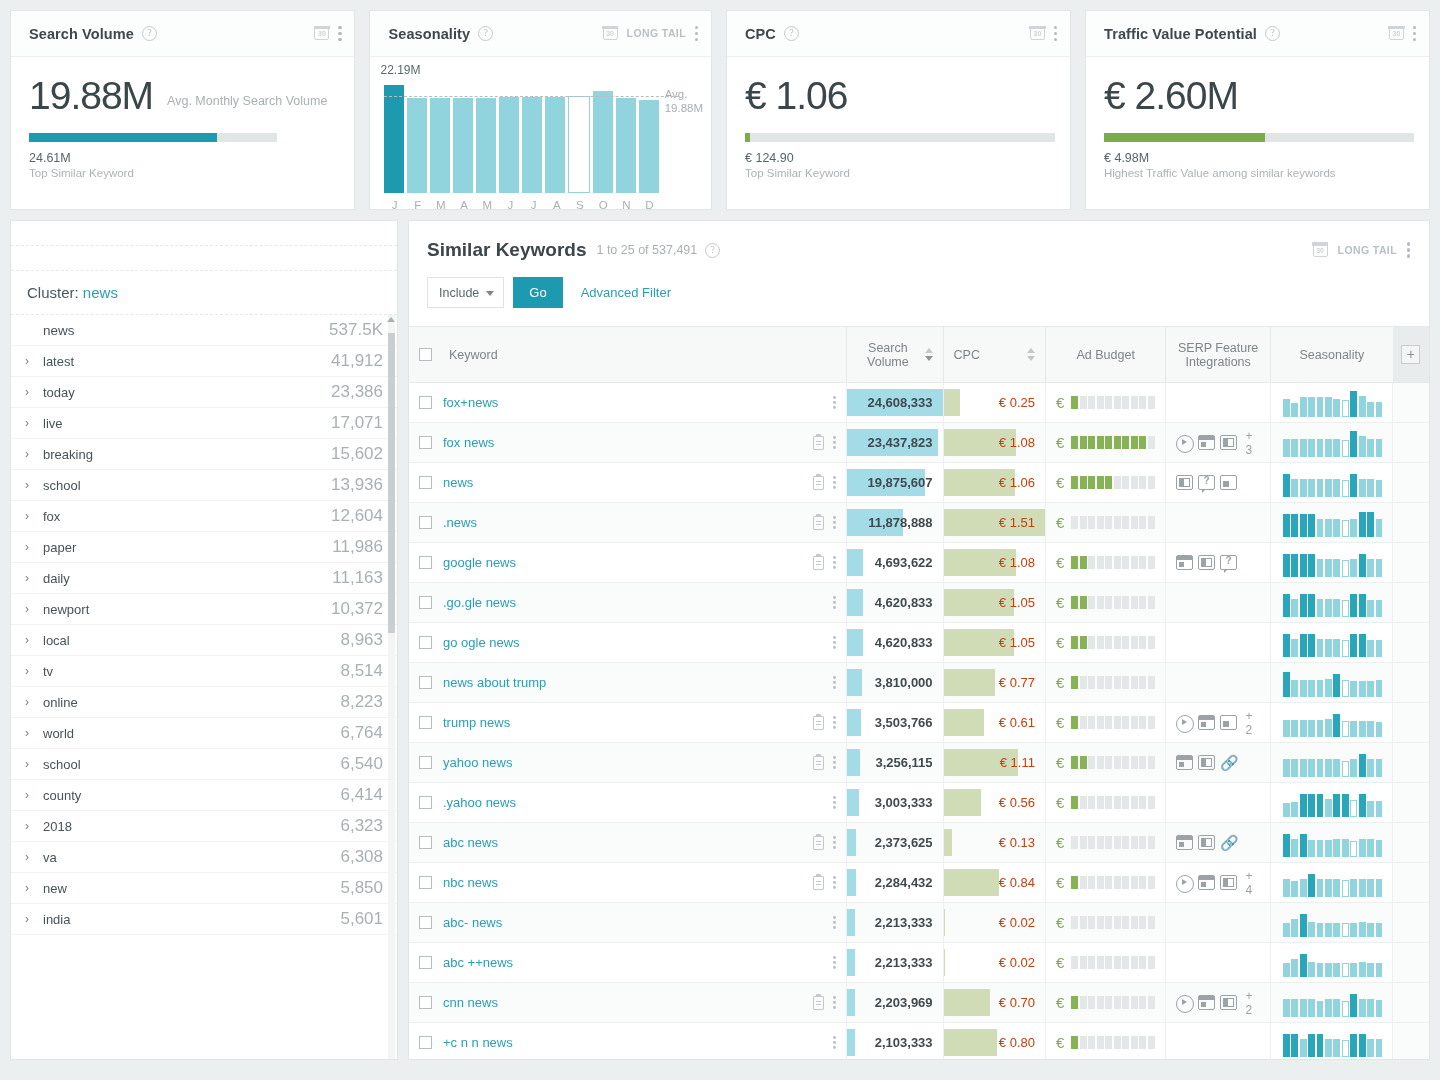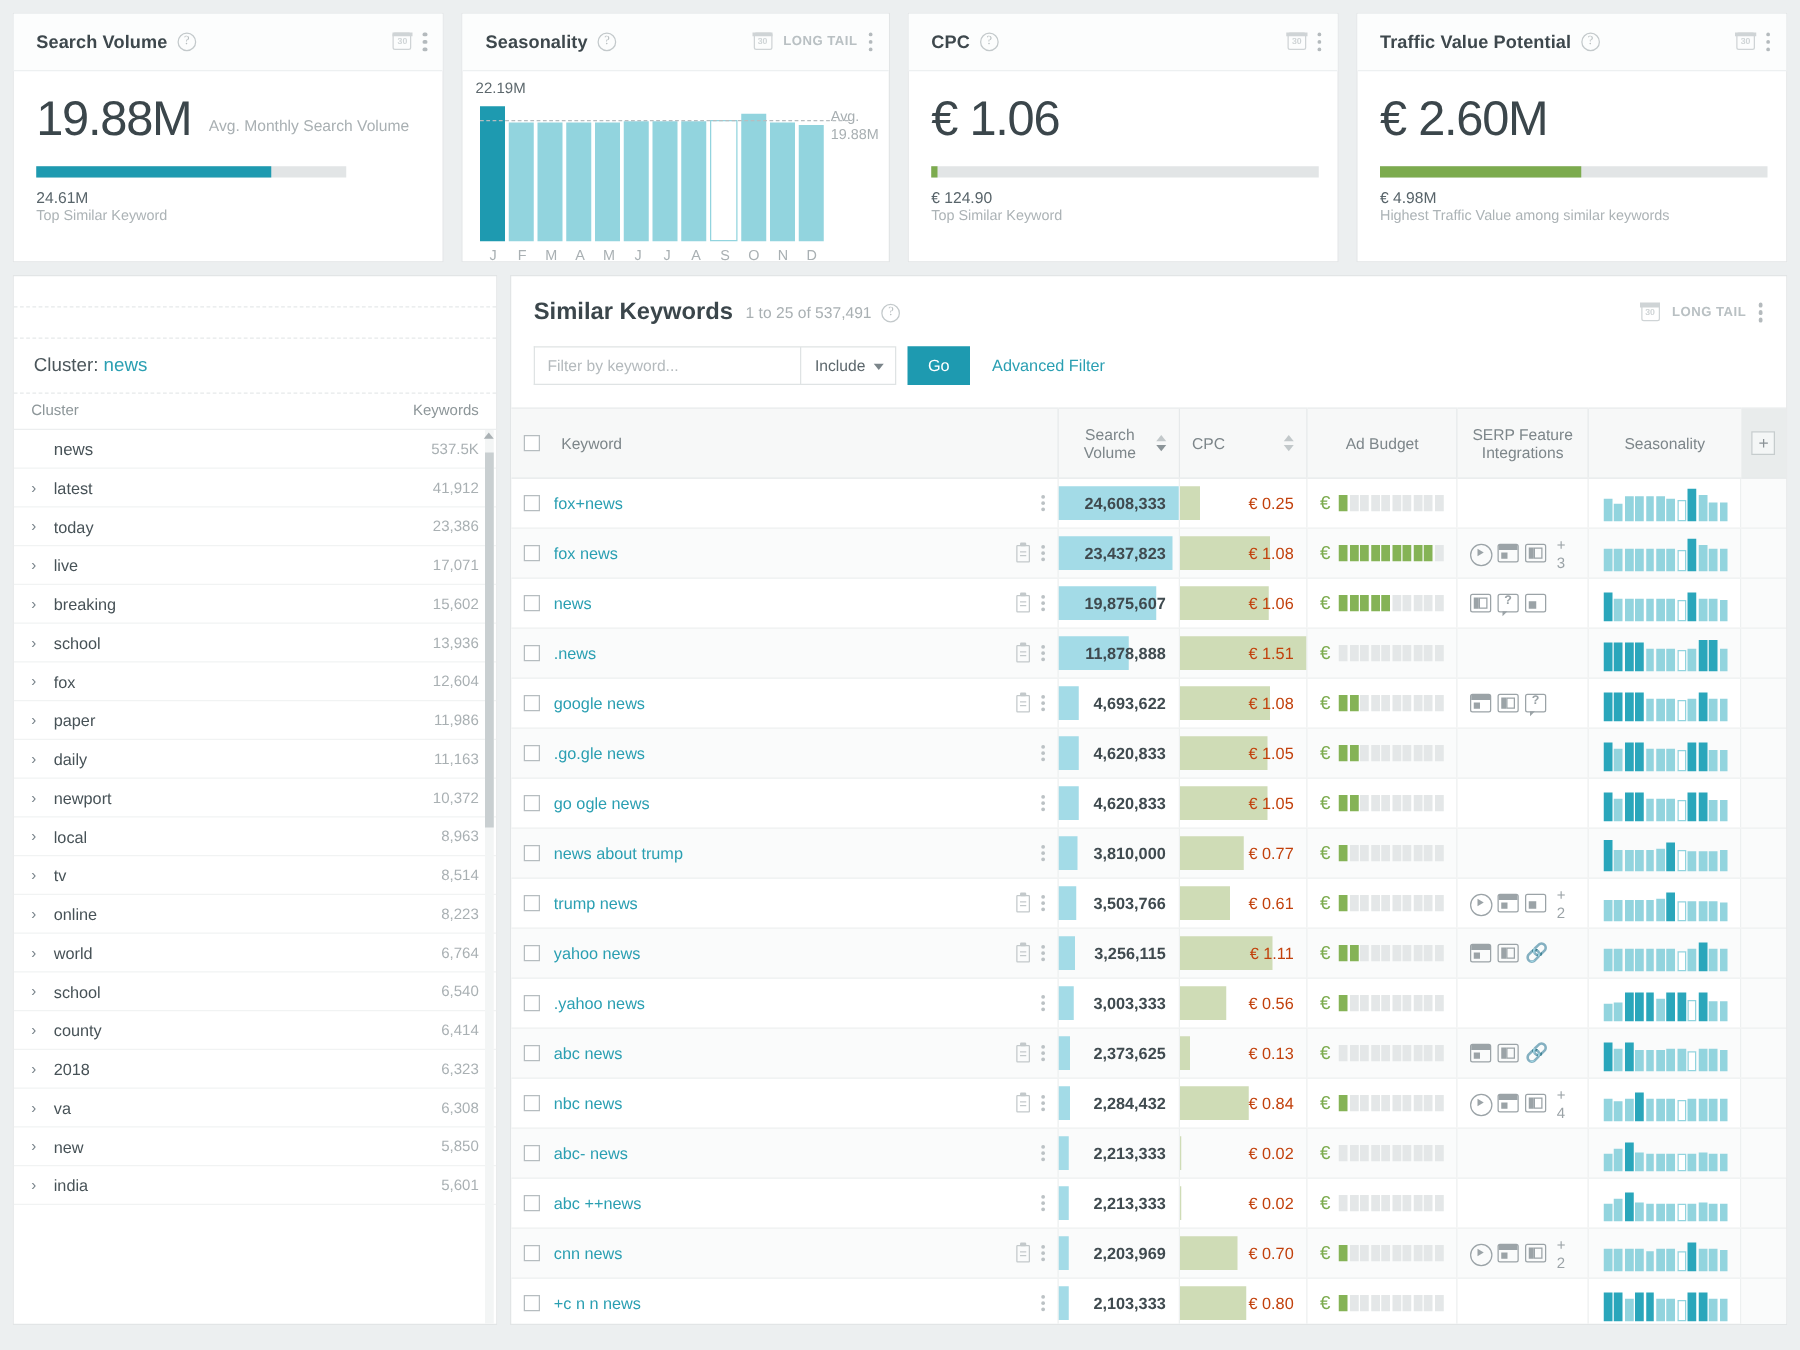--- a/index.html
+++ b/index.html
@@ -94,21 +94,21 @@
     border-bottom: 1px solid #eceeef;
   }
   .clist-head .c2 { margin-left: auto; }
   .clist { flex: 1; overflow: hidden; position: relative; }
   .crow {
     display: flex; align-items: center; height: 31px; padding: 0 14px 0 14px;
     border-bottom: 1px solid #f1f3f3; font-size: 13px; cursor: pointer;
   }
   .crow .chev { width: 18px; color: #7d8budge; color: #78838a; font-size: 12px; }
   .crow .nm { color: #475257; }
-  .crow .ct { margin-left: auto; color: #a9b0b3; font-size: 12px; }
+  .crow .ct { margin-left: auto; color: #a9b0b3; font-size: 17px; }
   .crow.root .nm { padding-left: 0; }
   .crow.root { font-size: 13.5px; }
   .scroll-track { position: absolute; right: 2px; top: 0; bottom: 0; width: 7px; background: #f3f5f5; }
   .scroll-thumb { position: absolute; right: 2px; top: 18px; width: 7px; height: 300px; background: #c9cfd1; }
   .scroll-up { position: absolute; right: 2px; top: 2px; width: 0; height: 0;
     border-left: 4px solid transparent; border-right: 4px solid transparent; border-bottom: 5px solid #aab1b4; }
 
   
   .rpanel { flex: 1; background: #fff; border: 1px solid #e2e5e6; display: flex; flex-direction: column; overflow: hidden; }
   .r-head { display: flex; align-items: center; padding: 18px 18px 6px 18px; }
@@ -337,24 +337,20 @@
 
 <div class="main">
 
   <div class="lpanel">
     <div class="seg-row" id="match-row"></div>
     <div class="seg-row second" id="group-row"></div>
     <div class="cluster-line">
       <b>Cluster:</b>
       <a>news</a>
     </div>
-    <div class="clist-head">
-      <span class="c1">Cluster</span>
-      <span class="c2">Keywords</span>
-    </div>
     <div class="clist">
       <div id="cluster-rows">
           <div class="crow root">
             <span class="chev"></span>
             <span class="nm">news</span>
             <span class="ct">537.5K</span>
           </div>
           <div class="crow">
             <span class="chev">›</span>
             <span class="nm">latest</span>
@@ -466,21 +462,20 @@
         <span class="cal-ic">30</span>
         <span class="longtail-txt">LONG TAIL</span>
         <span class="kebab">
             <i></i>
             <i></i>
             <i></i>
           </span>
       </span>
     </div>
     <div class="filter-row">
-      <input class="f-input" placeholder="Filter by keyword..." style="">
       <div class="f-sel">
         <span>Include</span>
       </div>
       <button class="f-go">Go</button>
       <span class="f-adv">Advanced Filter</span>
     </div>
 
     <table>
       <colgroup>
         <col style="width:436px">

